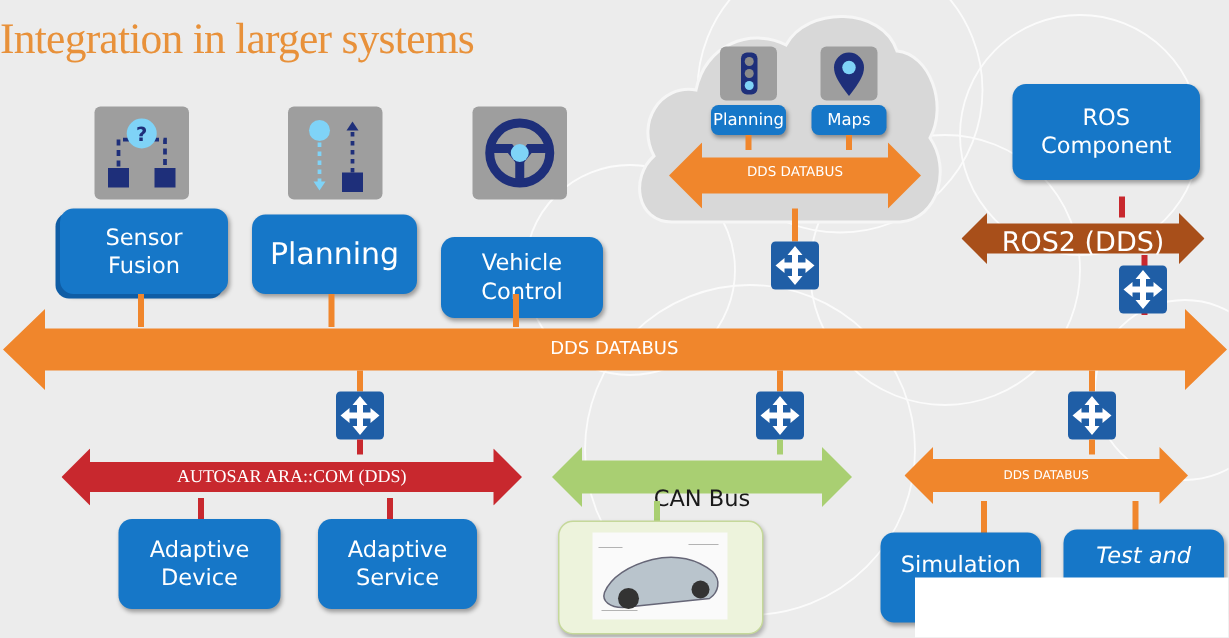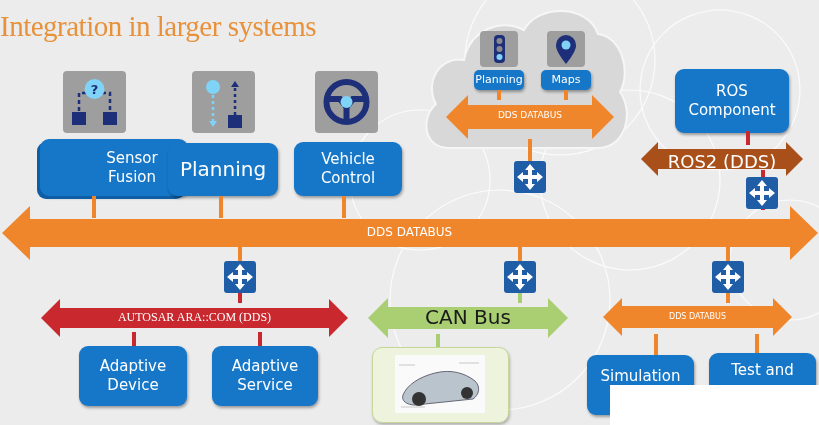--- a/index.html
+++ b/index.html
@@ -60,21 +60,21 @@
 
 <div class="wline" style="left:497px;top:90px;width:4px;height:10px;background:#f0862c;"></div>
 <div class="wline" style="left:564px;top:90px;width:4px;height:10px;background:#f0862c;"></div>
 
 <svg class="abs" style="left:446px;top:95px;" width="168" height="44">
   <polygon points="0,22 22,0 22,10 146,10 146,0 168,22 146,44 146,34 22,34 22,44" fill="#f0862c"></polygon>
 </svg>
 <div class="bus-label" style="left:446px;top:110px;width:168px;font-size:9px;">DDS DATABUS</div>
 <div class="wline" style="left:528px;top:139px;width:4px;height:22px;background:#f0862c;"></div>
 
-<div class="box" style="left:675px;top:69px;width:114px;height:64px;font-size:15px;white-space:pre-line;"><span>ROS
+<div class="box" style="left:675px;top:56px;width:125px;height:64px;font-size:15px;white-space:pre-line;"><span>ROS
 Component</span></div>
 <div class="wline" style="left:746px;top:131px;width:4px;height:14px;background:#c8282e;"></div>
 <svg class="abs" style="left:641px;top:142px;" width="162" height="34">
   <polygon points="0,17 17,0 17,7 145,7 145,0 162,17 145,34 145,27 17,27 17,34" fill="#a84f1a"></polygon>
 </svg>
 <div class="bus-label" style="left:641px;top:151px;width:162px;font-size:18px;">ROS2 (DDS)</div>
 <div class="wline" style="left:761px;top:170px;width:4px;height:40px;background:#c8282e;"></div>
 
 <div class="iconbox" style="left:63px;top:71px;width:63px;height:62px;">
   <svg width="63" height="62">
@@ -97,26 +97,26 @@
 </div>
 <div class="iconbox" style="left:315px;top:71px;width:63px;height:62px;">
   <svg width="63" height="62">
       <circle cx="31.5" cy="31" r="20" stroke="#1e2f7a" stroke-width="6" fill="none"></circle>
       <path d="M13,28 L25,28 L31.5,36 L38,28 L50,28" stroke="#1e2f7a" stroke-width="6" fill="none"></path>
       <line x1="31.5" y1="36" x2="31.5" y2="50" stroke="#1e2f7a" stroke-width="6"></line>
       <circle cx="31.5" cy="31" r="6" fill="#7fd3f7"></circle>
     </svg>
 </div>
 
-<div class="box" style="left:40px;top:139px;width:112px;height:57px;font-size:15px;white-space:pre-line;box-shadow:-3px 3px 0 #0f5da5,1px 2px 3px rgba(0,0,0,0.35);padding-left:36px;"><span>Sensor
+<div class="box" style="left:40px;top:139px;width:112px;height:57px;font-size:15px;white-space:pre-line;box-shadow:-3px 3px 0 #0f5da5,1px 2px 3px rgba(0,0,0,0.35);"><span>Sensor
 Fusion</span></div>
 <div class="box" style="left:168px;top:143px;width:110px;height:53px;font-size:20px;">
     <span>Planning</span>
   </div>
-<div class="box" style="left:294px;top:142px;width:108px;height:54px;font-size:15px;white-space:pre-line;"><span>Vehicle
+<div class="box" style="left:294px;top:158px;width:108px;height:54px;font-size:15px;white-space:pre-line;"><span>Vehicle
 Control</span></div>
 
 <div class="wline" style="left:92px;top:196px;width:4px;height:22px;background:#f0862c;"></div>
 <div class="wline" style="left:219px;top:196px;width:4px;height:22px;background:#f0862c;"></div>
 <div class="wline" style="left:342px;top:196px;width:4px;height:22px;background:#f0862c;"></div>
 
 <div class="router" style="left:514px;top:161px;"><svg width="32" height="32">
       <g fill="#fff">
         <polygon points="16,3 11,9 14,9 14,14 9,14 9,11 3,16 9,21 9,18 14,18 14,23 11,23 16,29 21,23 18,23 18,18 23,18 23,21 29,16 23,11 23,14 18,14 18,9 21,9"></polygon>
       </g>
@@ -163,21 +163,21 @@
 <div class="wline" style="left:132px;top:332px;width:4px;height:15px;background:#c8282e;"></div>
 <div class="wline" style="left:258px;top:332px;width:4px;height:15px;background:#c8282e;"></div>
 <div class="box" style="left:79px;top:346px;width:108px;height:60px;font-size:15px;white-space:pre-line;"><span>Adaptive
 Device</span></div>
 <div class="box" style="left:212px;top:346px;width:106px;height:60px;font-size:15px;white-space:pre-line;"><span>Adaptive
 Service</span></div>
 
 <svg class="abs" style="left:368px;top:298px;" width="200" height="40">
   <polygon points="0,20 20,0 20,9 180,9 180,0 200,20 180,40 180,31 20,31 20,40" fill="#a9cf72"></polygon>
 </svg>
-<div class="bus-label" style="left:368px;top:305px;width:200px;font-size:20px;color:#1a1a1a;">CAN Bus</div>
+<div class="bus-label" style="left:368px;top:323px;width:200px;font-size:15px;color:#1a1a1a;">CAN Bus</div>
 <div class="wline" style="left:436px;top:334px;width:4px;height:14px;background:#a9cf72;"></div>
 <div class="carbox" style="left:372px;top:347px;width:135px;height:74px;">
   <div class="carimg" style="left:22px;top:7px;width:90px;height:58px;">
     <svg width="90" height="58">
         <path d="M8,40 C12,30 24,22 40,18 C56,14 70,18 80,26 C86,32 84,40 78,44 L20,50 C12,50 6,46 8,40 Z" fill="#b9c4cc" stroke="#667" stroke-width="1"></path>
         <circle cx="24" cy="44" r="7" fill="#333"></circle>
         <circle cx="72" cy="38" r="6" fill="#333"></circle>
         <line x1="4" y1="10" x2="20" y2="10" stroke="#aaa" stroke-width="0.6"></line>
         <line x1="64" y1="8" x2="84" y2="8" stroke="#aaa" stroke-width="0.6"></line>
         <line x1="6" y1="52" x2="30" y2="52" stroke="#aaa" stroke-width="0.6"></line>
@@ -187,17 +187,17 @@
 
 <svg class="abs" style="left:603px;top:298px;" width="189" height="38">
   <polygon points="0,19 19,0 19,8 170,8 170,0 189,19 170,38 170,30 19,30 19,38" fill="#f0862c"></polygon>
 </svg>
 <div class="bus-label" style="left:603px;top:312px;width:189px;font-size:8px;">DDS DATABUS</div>
 <div class="wline" style="left:654px;top:334px;width:4px;height:22px;background:#f0862c;"></div>
 <div class="wline" style="left:755px;top:334px;width:4px;height:22px;background:#f0862c;"></div>
 <div class="box" style="left:587px;top:355px;width:107px;height:60px;font-size:15px;align-items:flex-start;padding-top:12px;box-sizing:border-box;">
     <span>Simulation</span>
   </div>
-<div class="box" style="left:709px;top:353px;width:107px;height:62px;font-size:15px;align-items:flex-start;padding-top:8px;box-sizing:border-box;">
+<div class="box" style="left:709px;top:353px;width:107px;height:62px;font-size:15px;align-items:flex-start;padding-top:8px;box-sizing:border-box;font-style:italic;">
     <span>Test and</span>
   </div>
 
 <div class="overlay" style="left:610px;top:385px;width:209px;height:40px;"></div>
 
 </body></html>

